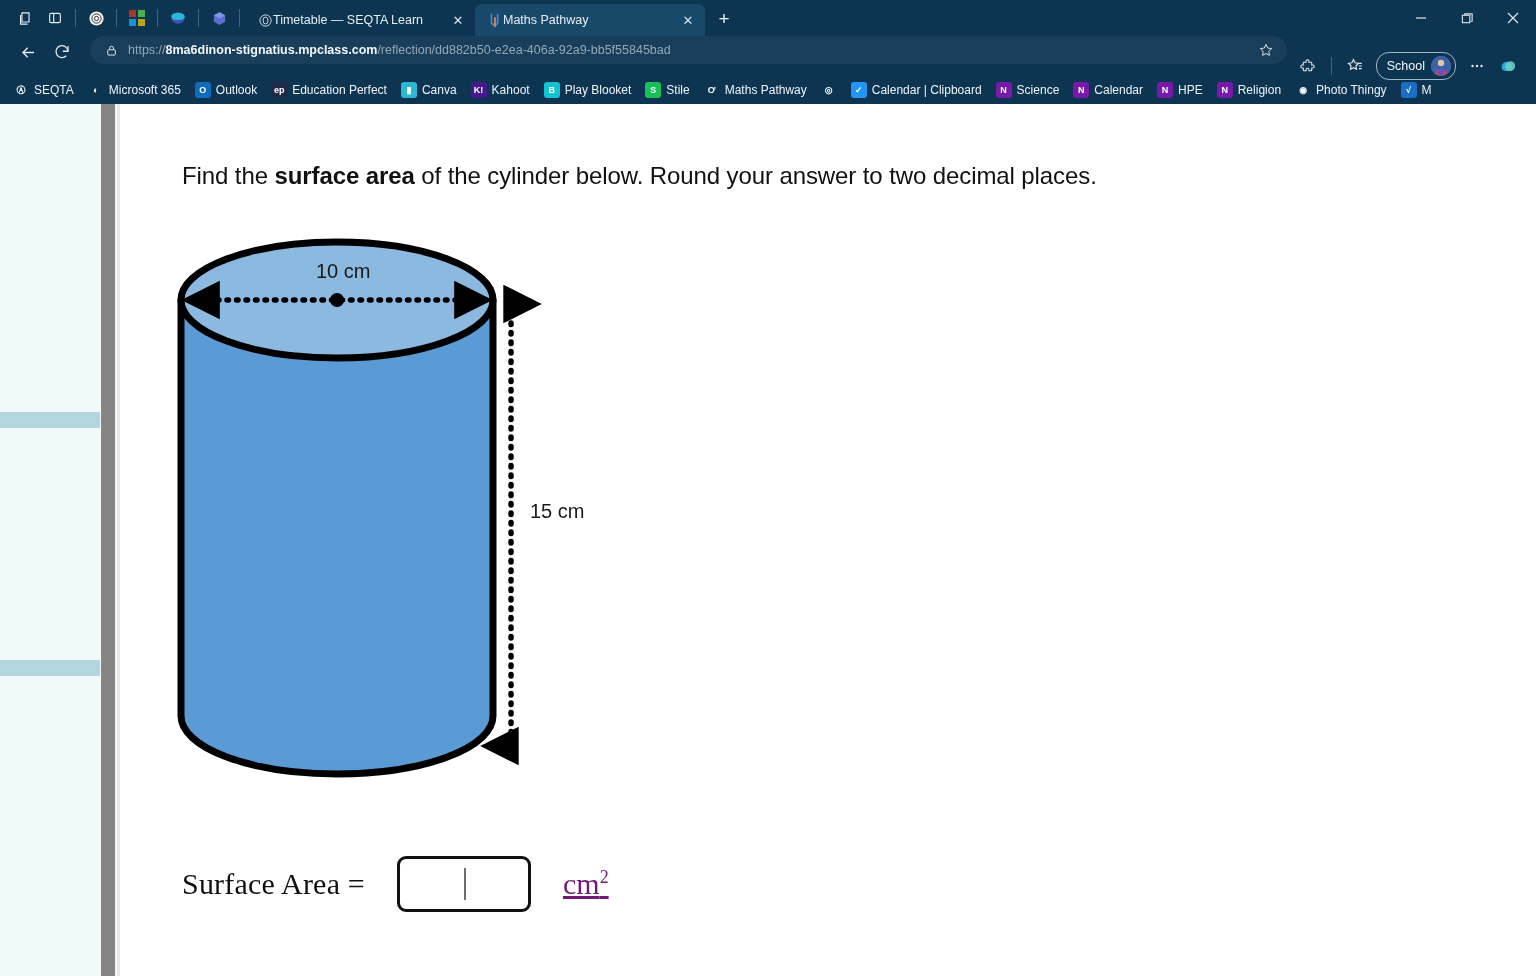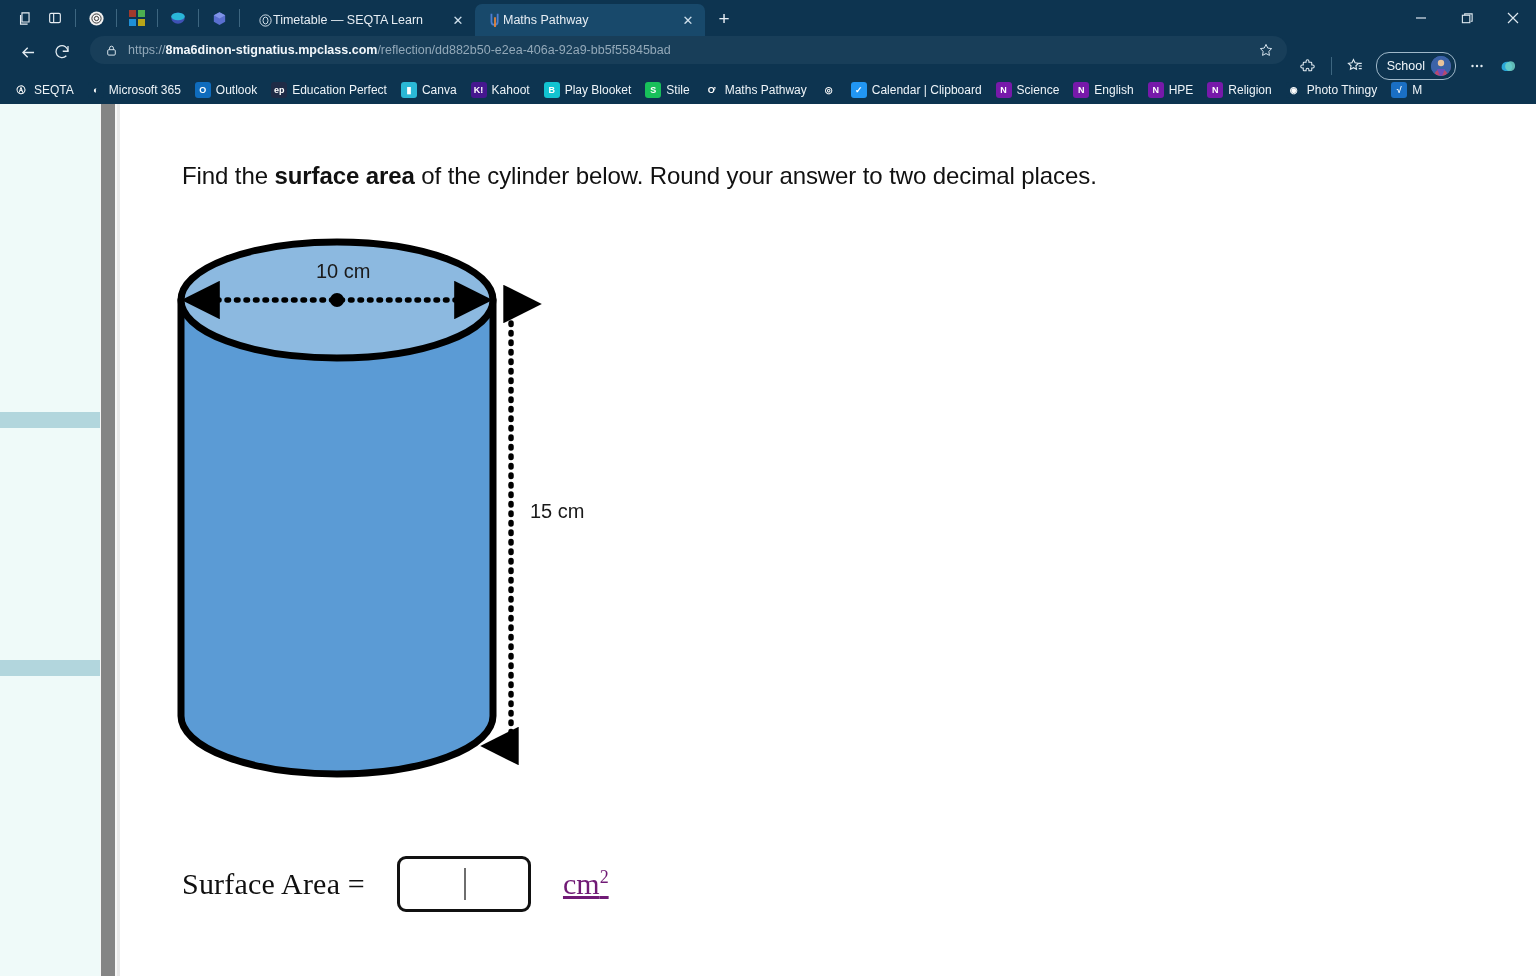--- a/index.html
+++ b/index.html
@@ -548,21 +548,21 @@
       <div class="bm">
         <span class="bm-ico" style="background: rgb(33, 150, 243);">✓</span>
         <span>Calendar | Clipboard</span>
       </div>
       <div class="bm">
         <span class="bm-ico" style="background: rgb(119, 25, 170);">N</span>
         <span>Science</span>
       </div>
       <div class="bm">
         <span class="bm-ico" style="background: rgb(119, 25, 170);">N</span>
-        <span>English</span>
+        <span>Calendar</span>
       </div>
       <div class="bm">
         <span class="bm-ico" style="background: rgb(119, 25, 170);">N</span>
         <span>HPE</span>
       </div>
       <div class="bm">
         <span class="bm-ico" style="background: rgb(119, 25, 170);">N</span>
         <span>Religion</span>
       </div>
       <div class="bm">

